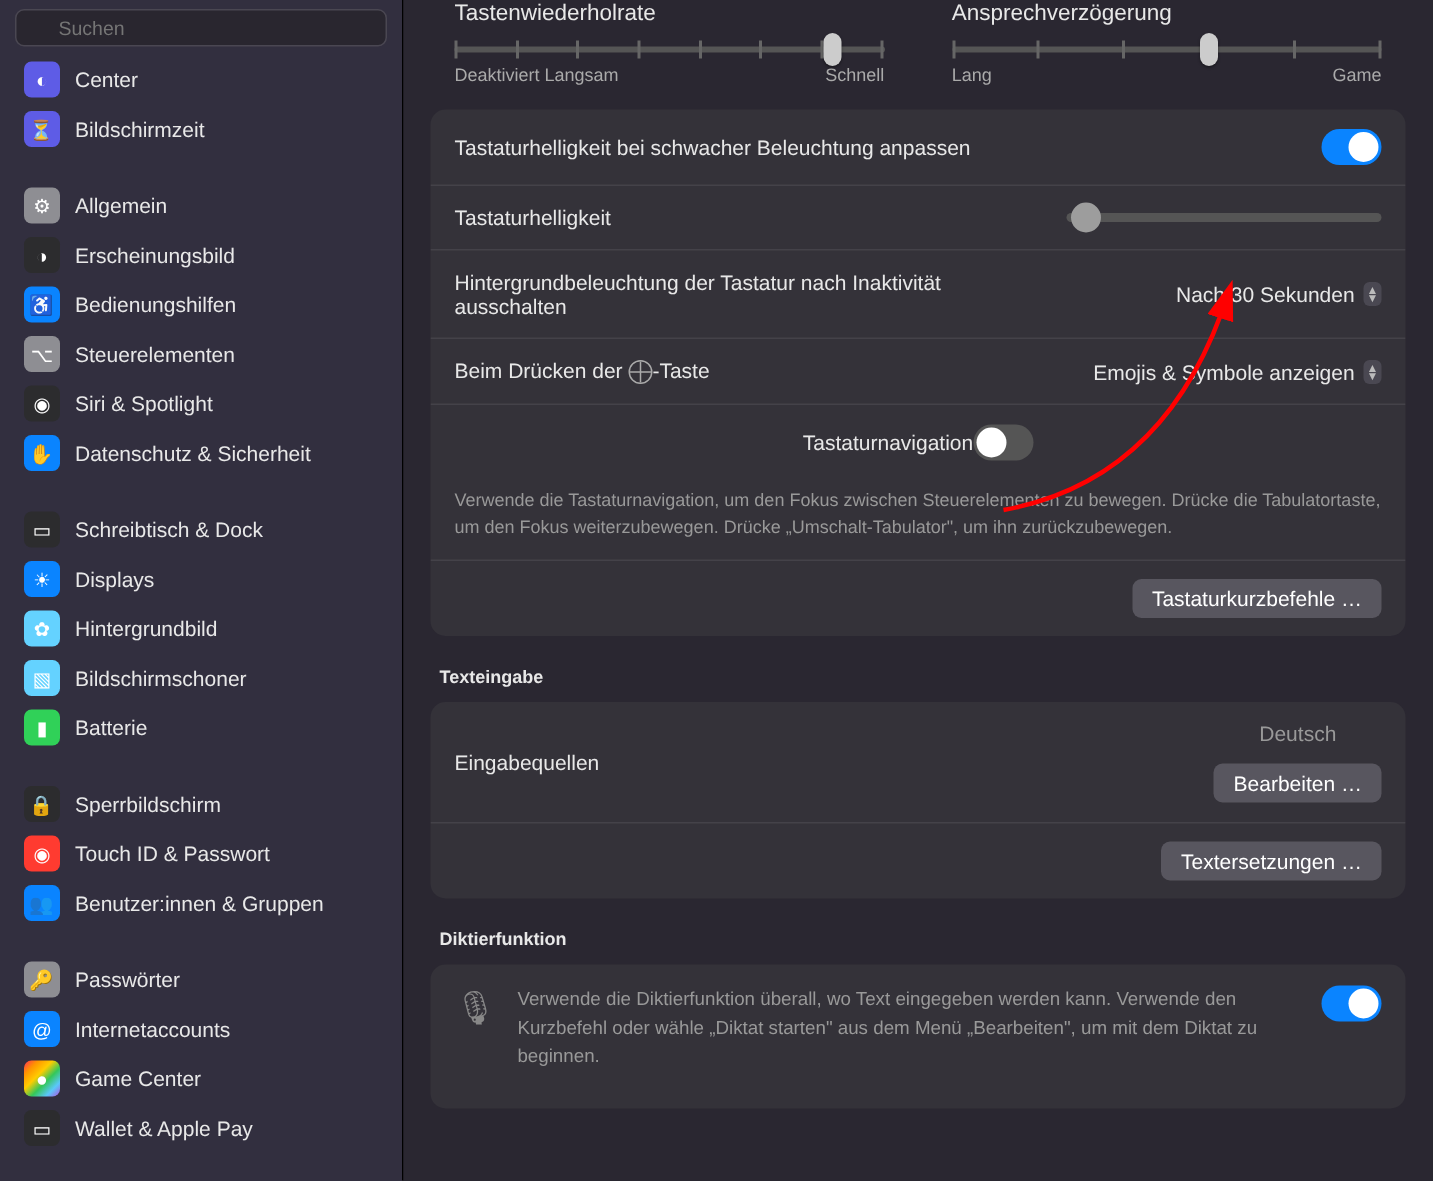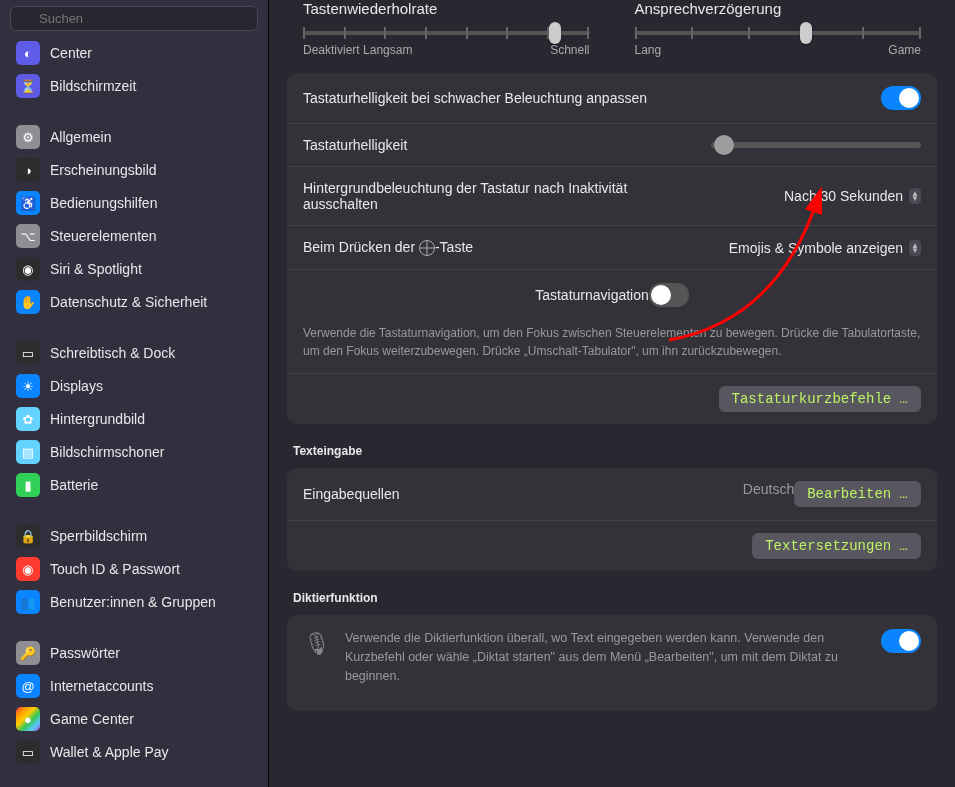--- a/index.html
+++ b/index.html
@@ -215,26 +215,25 @@
       line-height: 5px;
       font-size: 8px;
       color: #bbb;
       background: #4a4852;
       padding: 3px 2px;
       border-radius: 4px;
     }
     .btn {
       background: #58565f;
       border: none;
-      color: #bef264;
+      color: #ffffff;
       padding: 5px 13px;
       border-radius: 6px;
       font-size: 14px;
       cursor: default;
-      font-family: Liberation Mono, monospace;
     }
     .btn-row {
       padding: 12px 16px;
       display: flex;
       justify-content: flex-end;
       border-bottom: none;
     }
     .section-title {
       font-size: 12px;
       font-weight: 600;
@@ -488,21 +487,21 @@
     </div>
     <div class="btn-row">
       <button class="btn">Tastaturkurzbefehle …</button>
     </div>
   </div>
 
   <div class="section-title">Texteingabe</div>
   <div class="panel">
     <div class="row">
       <span class="row-label">Eingabequellen</span>
-      <div style="display:flex;align-items:flex-start;">
+      <div style="display:flex;align-items:center;gap:12px;flex-direction:column;">
         <span class="muted">Deutsch</span>
         <button class="btn">Bearbeiten …</button>
       </div>
     </div>
     <div class="btn-row">
       <button class="btn">Textersetzungen …</button>
     </div>
   </div>
 
   <div class="section-title">Diktierfunktion</div>

